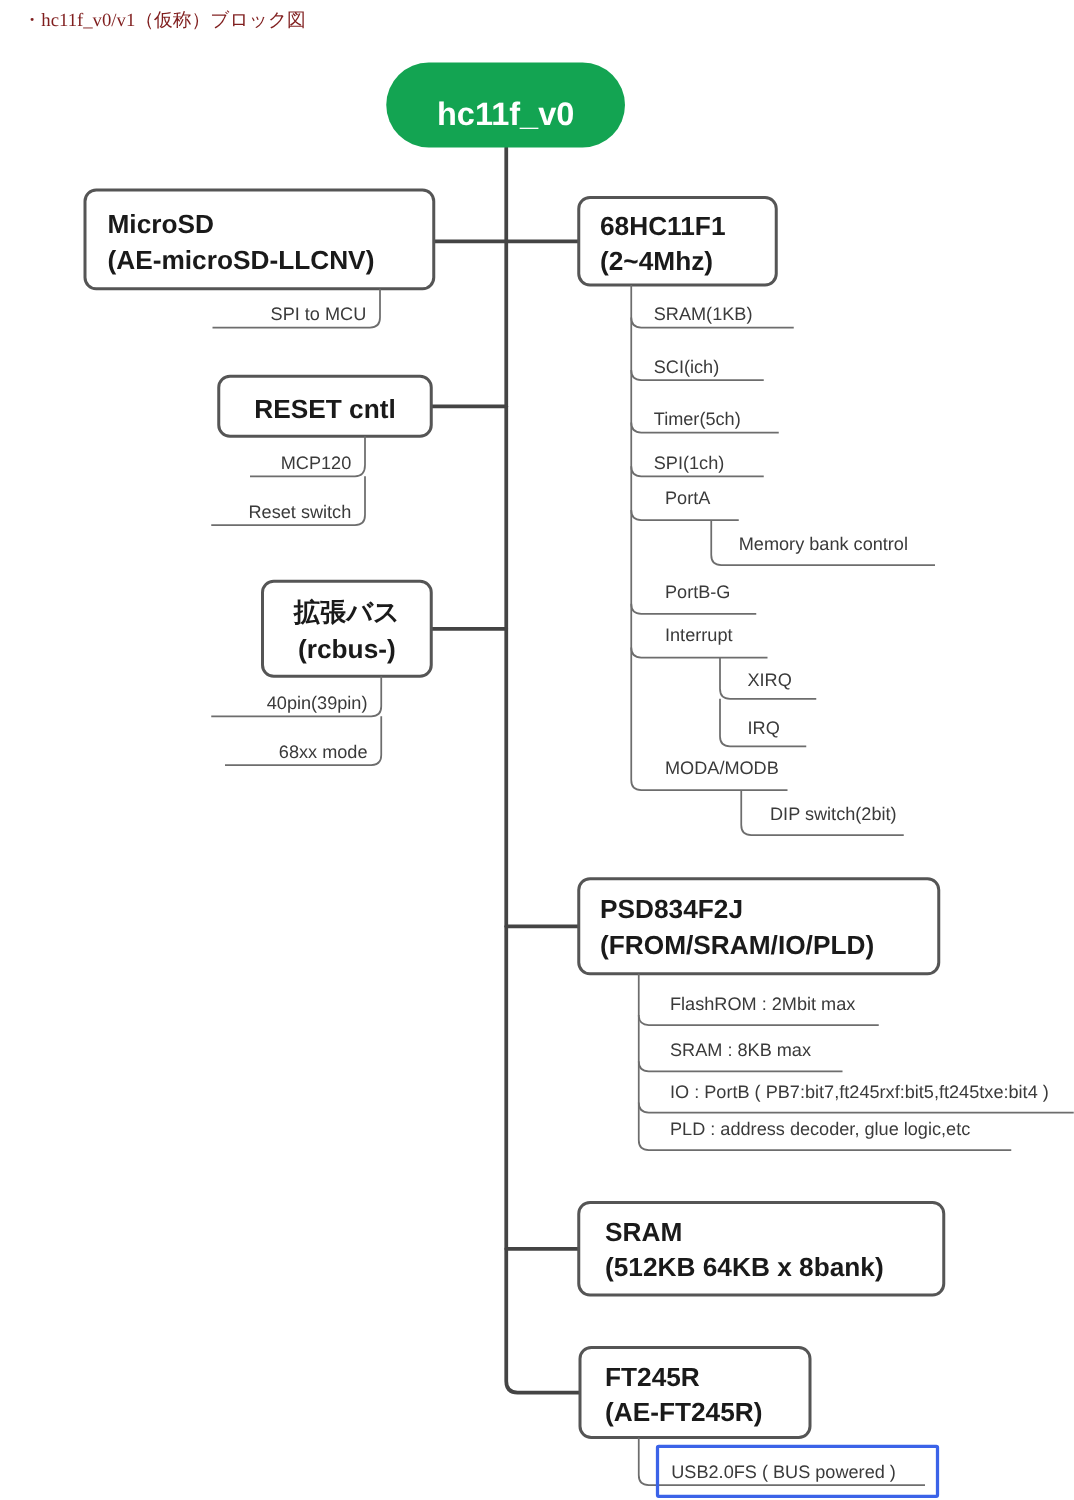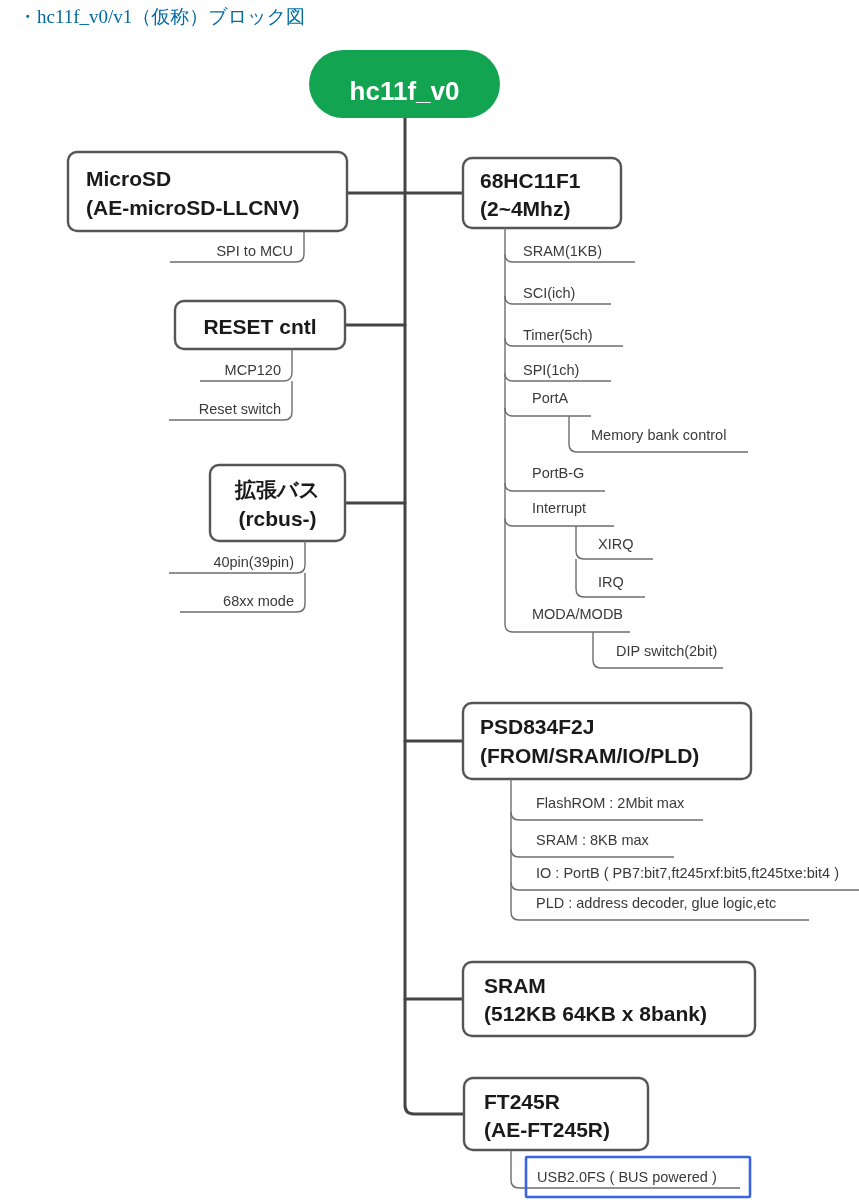--- a/index.html
+++ b/index.html
@@ -14,23 +14,23 @@
     position: relative;
     font-family: "Liberation Sans", "DejaVu Sans", sans-serif;
     color: #111111;
     overflow: hidden;
   }
   #page-title {
     position: absolute;
     left: 18px;
     top: 6px;
     font-family: "Liberation Serif", "DejaVu Serif", serif;
-    font-size: 19px;
+    font-size: 15px;
     line-height: 22px;
-    color: #0369a1;
+    color: #7f1d1d;
     white-space: pre;
   }
   #diagram-canvas {
     position: absolute;
     left: 0;
     top: 0;
     width: 859px;
     height: 1200px;
     margin-left: 28px;
   }

